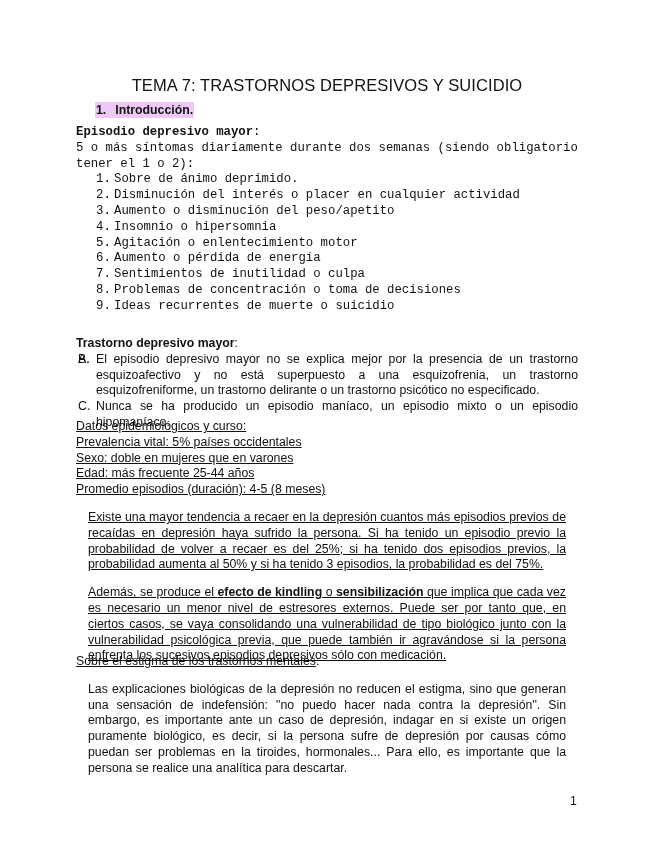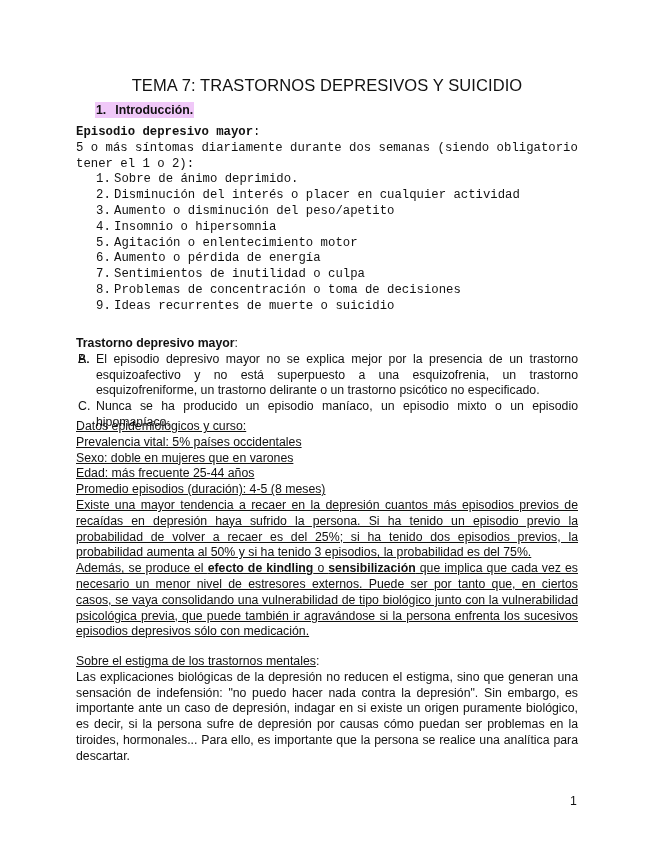--- a/index.html
+++ b/index.html
@@ -12,21 +12,21 @@
   .h1 .hl { background: #f0c8f8; padding: 1px 1px 1px 1px; }
   .h1 .num { margin-right: 9px; }
   .block { position: absolute; left: 0; width: 502px; line-height: 15.8px; }
   .bold { font-weight: bold; }
   .ul { text-decoration: underline; }
   ol { margin: 0; padding: 0; list-style: none; }
   .ol-num li { position: relative; padding-left: 38px; }
   .ol-num li .n { position: absolute; left: 20px; }
   .ol-alpha li { position: relative; padding-left: 20px; text-align: justify; }
   .ol-alpha li .n { position: absolute; left: 2px; }
-  p { margin: 0; text-align: justify; }
+  p { margin: 12px; text-align: justify; }
   .pnum { position: absolute; left: 570px; top: 794px; font-size: 12.3px; }
 </style>
 </head>
 <body>
 
 <div class="page">
 
   <div class="title">TEMA 7: TRASTORNOS DEPRESIVOS Y SUICIDIO</div>
 
   <div class="h1">

